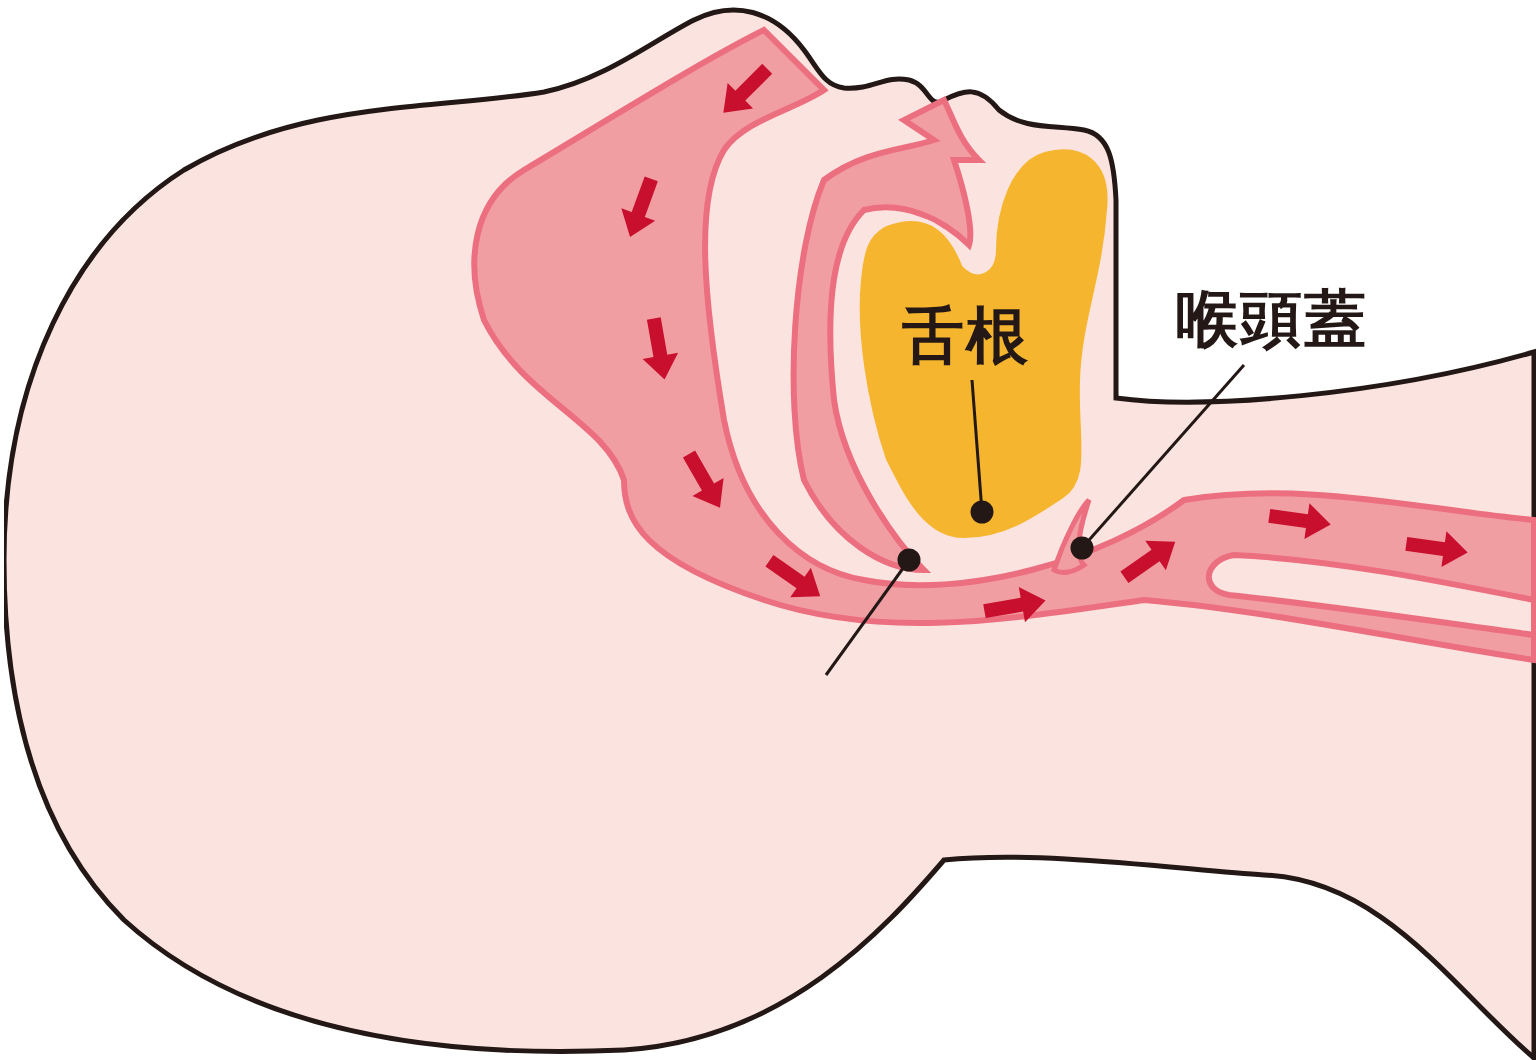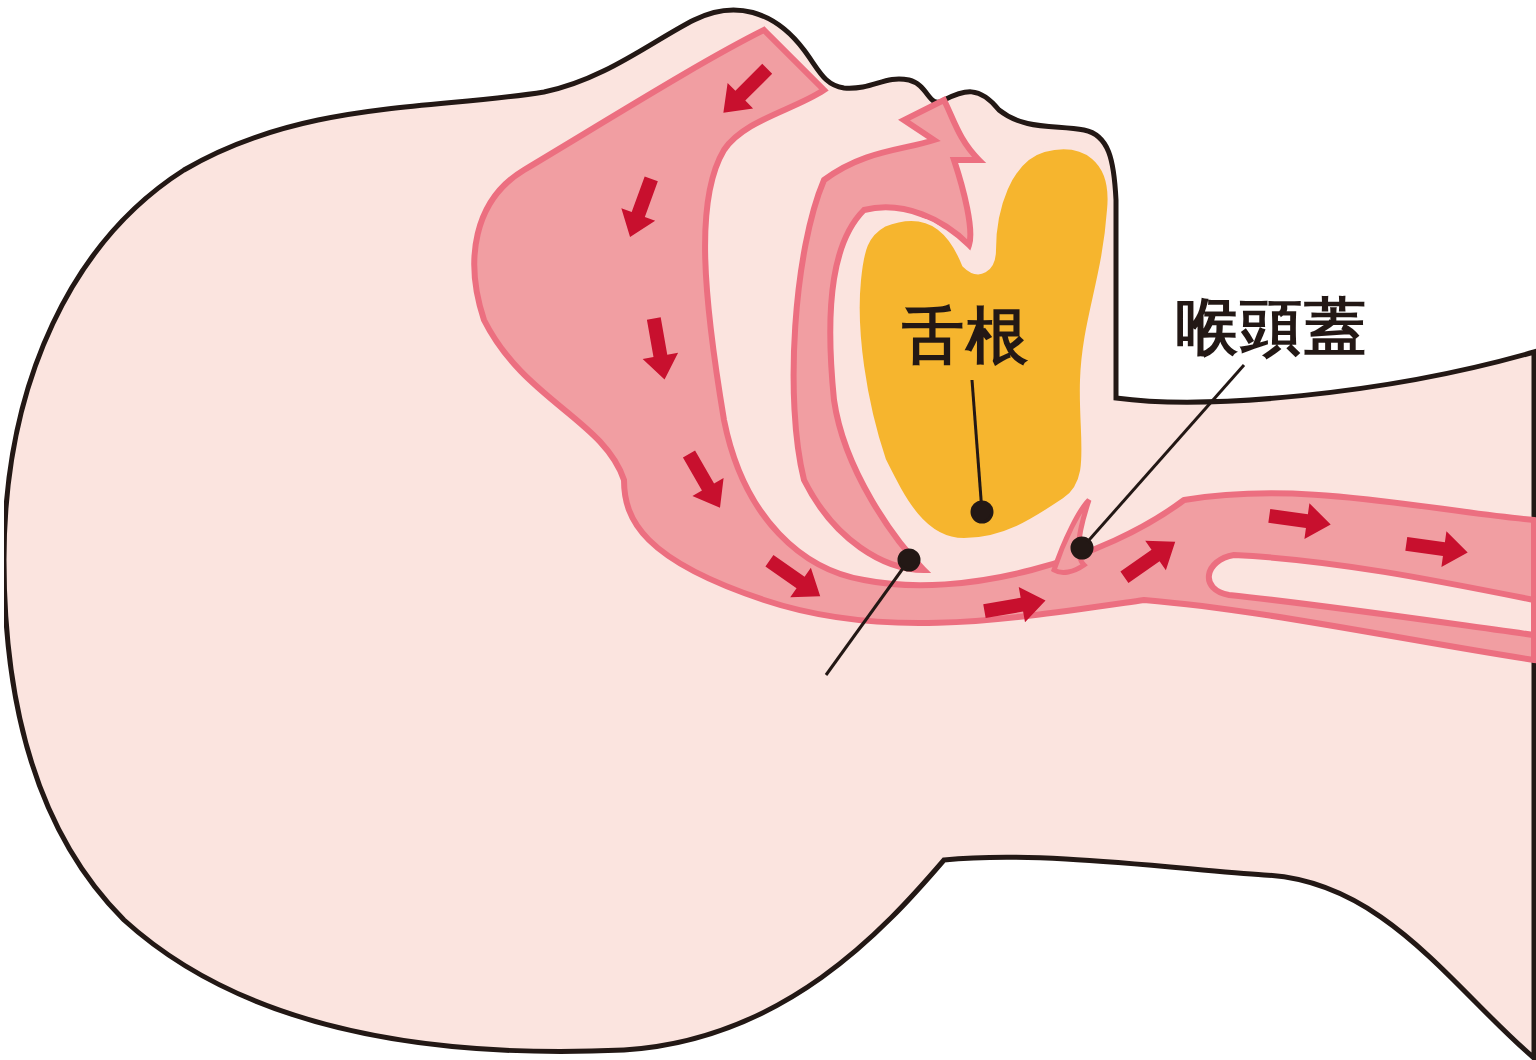--- a/index.html
+++ b/index.html
@@ -68,14 +68,14 @@
       <line x1="968" y1="380" x2="978" y2="512"></line>
       <circle cx="978" cy="512" r="10"></circle>
       <line x1="1240" y1="365" x2="1078" y2="548"></line>
       <circle cx="1078" cy="548" r="10"></circle>
       <line x1="905" y1="560" x2="822" y2="675"></line>
       <circle cx="905" cy="560" r="10"></circle>
     </g>
   </svg>
 
   <div class="label" style="left:898px; top:305px;">舌根</div>
-  <div class="label" style="left:1172px; top:288px;margin-top:8px;">喉頭蓋</div>
+  <div class="label" style="left:1172px; top:288px;">喉頭蓋</div>
 </div>
 
 </body></html>

